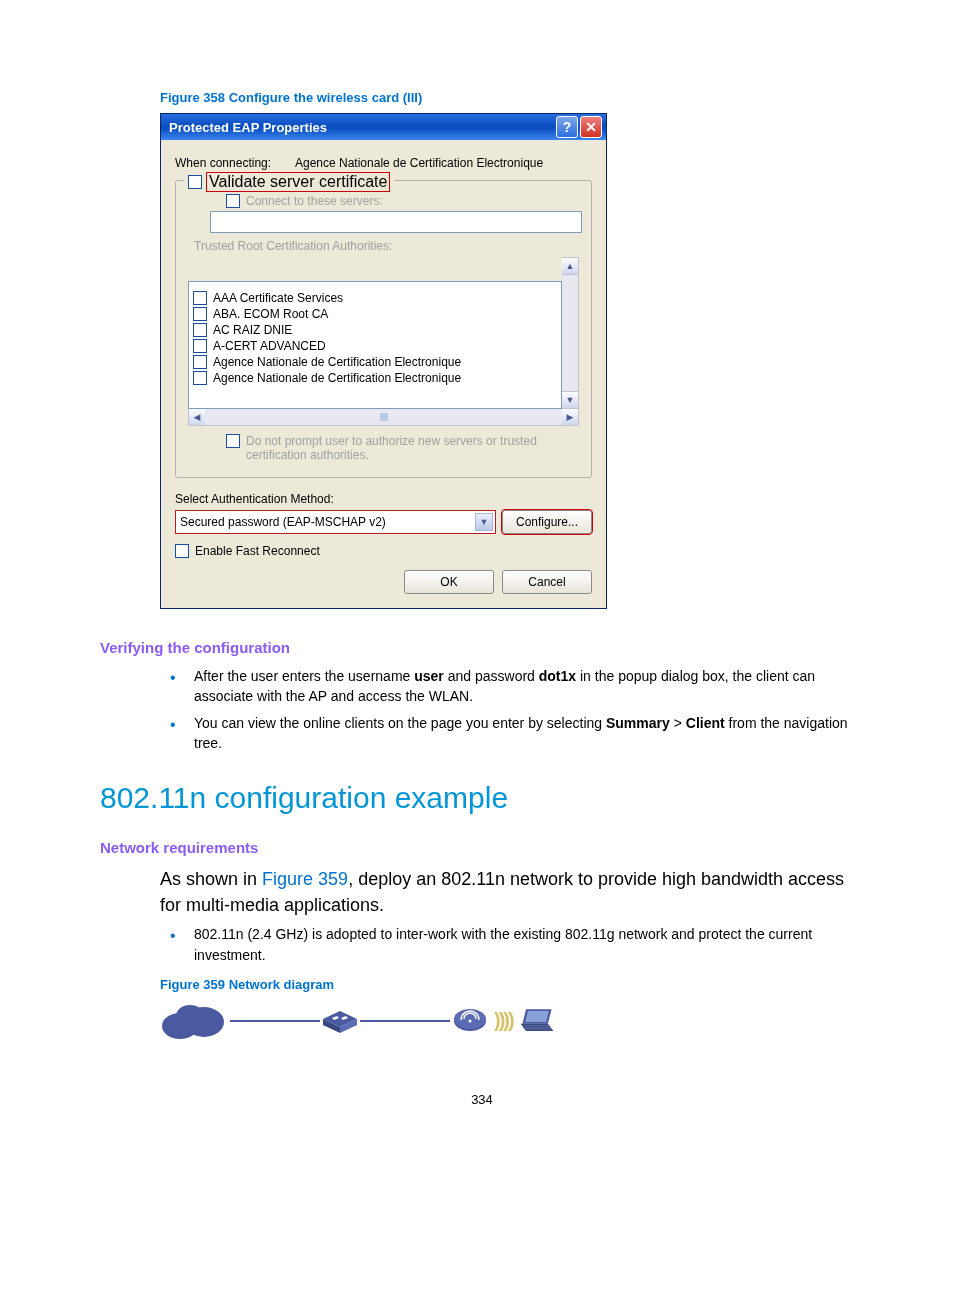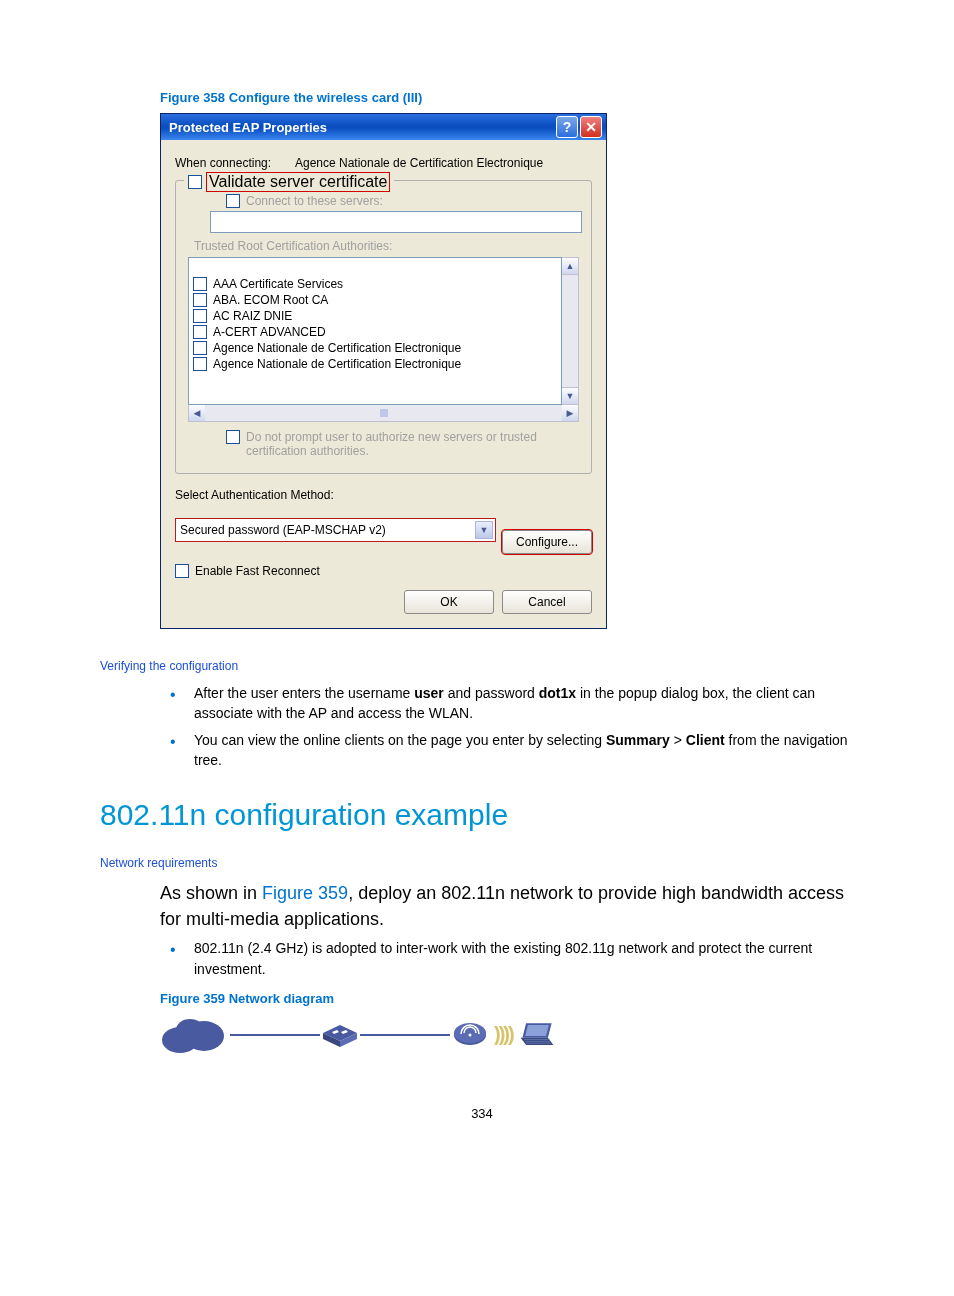--- a/index.html
+++ b/index.html
@@ -113,22 +113,23 @@
   .listbox-wrap {
     display: flex;
     margin-top: 4px;
   }
   .listbox {
     border: 1px solid #7f9db9;
     background: #fff;
     height: 110px;
     flex: 1;
     overflow: hidden;
-    padding: 18px 4px;
+    padding: 8px 4px;
     font-size: 12px;
+    margin-top: 24px;
   }
   .list-item {
     display: flex;
     align-items: center;
     gap: 6px;
     padding: 1px 0;
   }
   .vscroll {
     width: 16px;
     background: #e8e8f0;
@@ -189,35 +190,35 @@
   .btn {
     height:22px;
     min-width:72px;
     padding:0 8px;
     border:1px solid #8a8a8a;
     border-radius:3px;
     background: linear-gradient(to bottom,#ffffff,#e8e4d8);
     font-size:12px;
     display:flex; align-items:center; justify-content:center;
   }
-  .btn.highlight { outline:1px solid #d00000; outline-offset:0;margin-top:24px; }
+  .btn.highlight { outline:1px solid #d00000; outline-offset:0; }
   .button-row {
     display:flex;
     justify-content:flex-end;
     gap:8px;
     margin-top:12px;
   }
   .small-check-row {
     display:flex; align-items:center; gap:6px; margin-top:10px;
   }
   
   .h3 {
-    color:#1d4ed8;
-    font-weight:normal;
-    font-size:12px;
+    color:#8b5cf6;
+    font-weight:bold;
+    font-size:15px;
     margin:24px 0 10px 0;
   }
   .h1 {
     color:#0096d6;
     font-weight:normal;
     font-size:30px;
     margin:28px 0 16px 0;
   }
   ul.doc {
     list-style:none;

